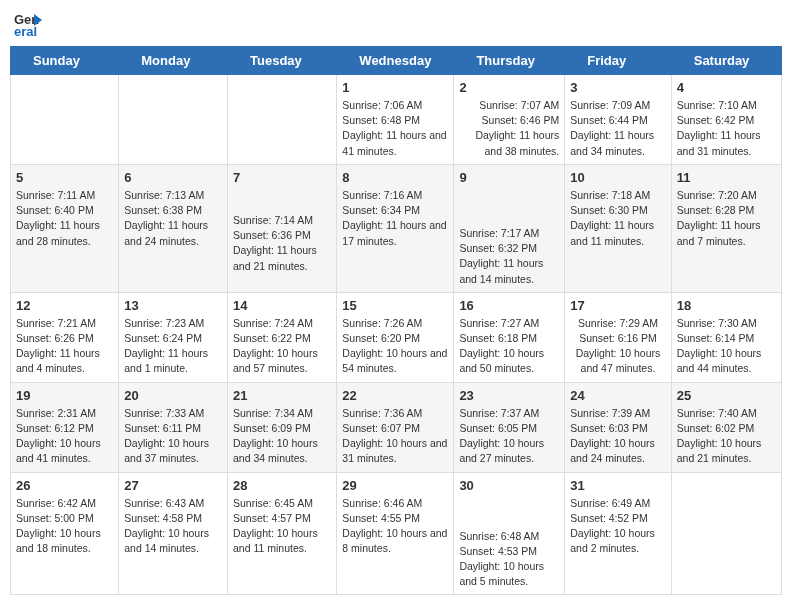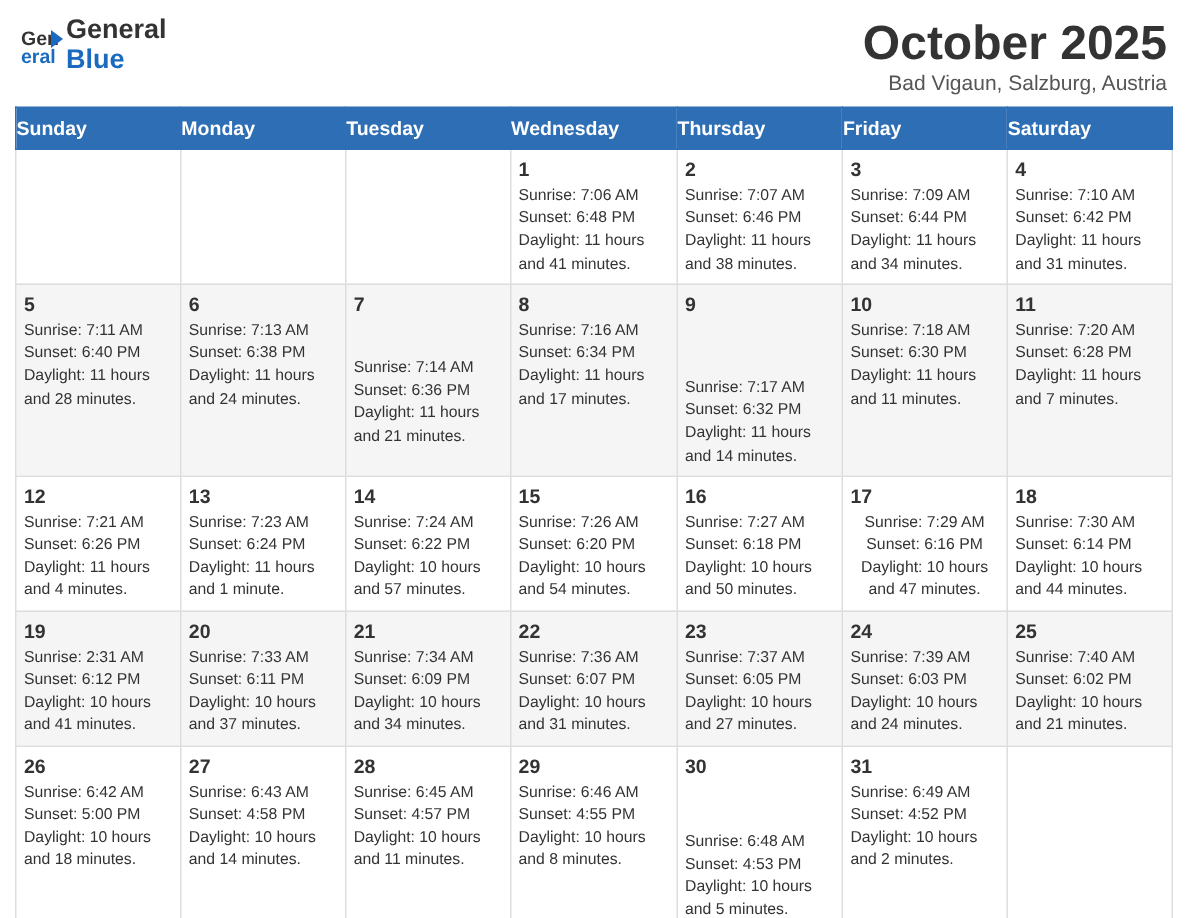--- a/index.html
+++ b/index.html
@@ -47,21 +47,21 @@
     }
     .calendar {
       width: 100%;
       border-collapse: collapse;
       border: 1px solid #ccc;
     }
     .calendar th {
       background: #2e6eb5;
       color: #fff;
       text-align: left;
-      padding: 6px 0;
+      padding: 6px 22px;
       font-size: 13px;
       font-weight: bold;
       border: 1px solid #2e6eb5;
       margin-left: 30px;
     }
     .calendar td {
       vertical-align: top;
       padding: 5px 5px;
       font-size: 11px;
       color: #333;
@@ -91,28 +91,20 @@
 </head>
 <body>
 
 <div class="header">
   <div class="logo">
     <svg class="logo-icon" viewBox="0 0 28 28">
       <text x="0" y="14" font-size="13" font-weight="bold" fill="#333">Gen</text>
       <text x="0" y="26" font-size="13" font-weight="bold" fill="#1a6bbf">eral</text>
       <polygon points="20,4 28,10 20,16" fill="#1a6bbf"></polygon>
     </svg>
-    <div class="logo-text">
-      <span class="logo-general">General</span><br>
-      <span class="logo-blue">Blue</span>
-    </div>
-  </div>
-  <div class="title-block">
-    <div class="month-title">October 2025</div>
-    <div class="location">Bad Vigaun, Salzburg, Austria</div>
   </div>
 </div>
 
 <table class="calendar">
   <thead>
     <tr>
     <th>Sunday</th>
         <th>Monday</th>
         <th>Tuesday</th>
         <th>Wednesday</th>
@@ -127,21 +119,21 @@
         <td class="empty-cell"></td>
         <td class="empty-cell"></td>
         <td>
           <span class="day-num">1</span>
           <div class="day-info" style="white-space: pre-line;">Sunrise: 7:06 AM
 Sunset: 6:48 PM
 Daylight: 11 hours and 41 minutes.</div>
         </td>
         <td>
           <span class="day-num">2</span>
-          <div class="day-info" style="white-space: pre-line;">Sunrise: 7:07 AM
+          <div class="day-info" style="white-space: pre-line; text-align: right;">Sunrise: 7:07 AM
 Sunset: 6:46 PM
 Daylight: 11 hours and 38 minutes.</div>
         </td>
         <td>
           <span class="day-num">3</span>
           <div class="day-info" style="white-space: pre-line;">Sunrise: 7:09 AM
 Sunset: 6:44 PM
 Daylight: 11 hours and 34 minutes.</div>
         </td>
         <td>

